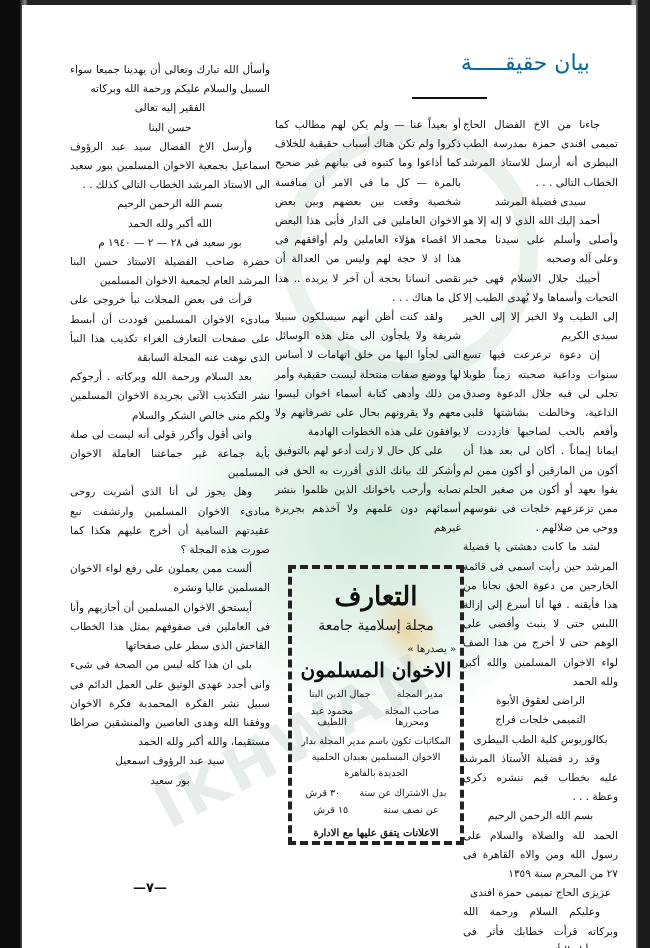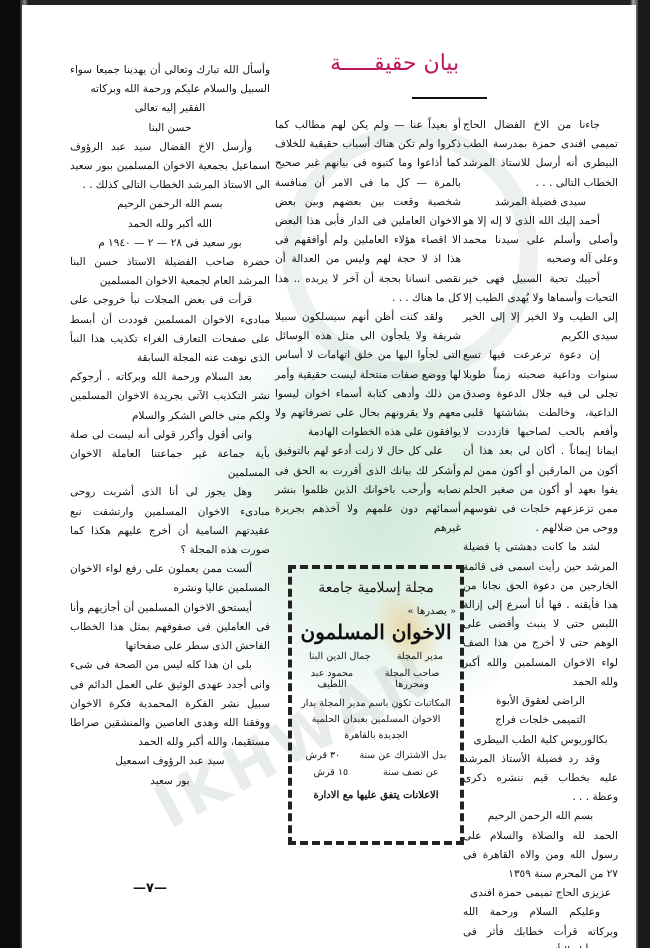--- a/index.html
+++ b/index.html
@@ -56,22 +56,22 @@
     color: rgba(190,200,195,0.35); letter-spacing: 4px; pointer-events: none;
   }
   .col {
     position: absolute; direction: rtl; text-align: justify;
     font-family: "DejaVu Serif", serif; font-size: 10.5px; line-height: 19.2px;
   }
   .col p { margin: 0; }
   .center { text-align: center; }
   .indent { text-indent: 18px; }
   .title {
-    position: absolute; left: 330px; top: 50px; width: 260px; text-align: left;
-    direction: rtl; font-family: "DejaVu Serif", serif; font-size: 22px; color: #be185d;
+    position: absolute; left: 330px; top: 50px; width: 260px; text-align: right;
+    direction: rtl; font-family: "DejaVu Serif", serif; font-size: 22px; color: #0369a1;
   }
   .title-rule {
     position: absolute; left: 412px; top: 97px; width: 75px; height: 2px; background: #111;
   }
   .col-right { left: 463px; top: 115px; width: 155px; }
   .col-mid { left: 275px; top: 115px; width: 186px; }
   .col-left { left: 70px; top: 60px; width: 200px; }
   .ad-box {
     position: absolute; left: 288px; top: 565px; width: 176px; height: 280px;
     border: 4px dashed #222; padding: 4px; box-sizing: border-box;
@@ -104,41 +104,42 @@
   <div class="wm-text">IKHWAN</div>
 </div>
 
 <div class="title">بيان حقيقـــــة</div>
 <div class="title-rule"></div>
 
 <div class="col col-right">
   <p class="indent">جاءنا من الاخ الفضال الحاج تميمى افندى حمزة بمدرسة الطب البيطرى أنه أرسل للاستاذ المرشد الخطاب التالى . . .</p>
   <p class="center">سيدى فضيلة المرشد</p>
   <p class="indent">أحمد إليك الله الذى لا إله إلا هو وأصلى وأسلم على سيدنا محمد وعلى آله وصحبه</p>
-  <p class="indent">أحييك تحية السبيل فهى خير التحيات وأسماها ولا يُهدى الطيب إلا إلى الطيب ولا الخير إلا إلى الخير سيدى الكريم</p>
+  <p class="indent">أحييك جلال الاسلام فهى خير التحيات وأسماها ولا يُهدى الطيب إلا إلى الطيب ولا الخير إلا إلى الخير سيدى الكريم</p>
   <p class="indent">إن دعوة ترعرعت فيها تسع سنوات وداعية صحبته زمناً طويلا تجلى لى فيه جلال الدعوة وصدق الداعية، وخالطت بشاشتها قلبى وأفعم بالحب لصاحبها فازددت لا ايمانا إيماناً . أكان لى بعد هذا أن أكون من المارقين أو أكون ممن لم يفوا بعهد أو أكون من صغير الحلم ممن تزعزعهم خلجات فى نفوسهم ووحى من ضلالهم .</p>
   <p class="indent">لشد ما كانت دهشتى يا فضيلة المرشد حين رأيت اسمى فى قائمة الخارجين من دعوة الحق نجانا من هذا فأيقنه . فها أنا أسرع إلى إزالة اللبس حتى لا ينبث وأقضى على الوهم حتى لا أخرج من هذا الصف لواء الاخوان المسلمين    والله أكبر ولله الحمد</p>
   <p class="sig">الراضى لعقوق الأبوة</p>
   <p class="sig">التميمى خلجات فراج</p>
   <p class="sig">بكالوريوس كلية الطب البيطرى</p>
   <p class="indent">وقد رد فضيلة الأستاذ المرشد عليه بخطاب قيم ننشره ذكرى وعظة . . .</p>
   <p class="center">بسم الله الرحمن الرحيم</p>
   <p>الحمد لله والصلاة والسلام على رسول الله ومن والاه القاهرة فى ٢٧ من المحرم سنة ١٣٥٩</p>
   <p class="center">عزيزى الحاج تميمى حمزة افندى</p>
   <p class="indent">وعليكم السلام ورحمة الله وبركاته قرأت خطابك فأثر فى نفسى أبلغ التأثير .</p>
 
 </div>
 
 <div class="col col-mid">
   <p>أو بعيداً عنا — ولم يكن لهم مطالب كما ذكروا ولم تكن هناك أسباب حقيقية للخلاف كما أذاعوا وما كتبوه فى بيانهم غير صحيح بالمرة — كل ما فى الامر أن منافسة شخصية وقعت بين بعضهم وبين بعض الاخوان العاملين فى الدار فأبى هذا البعض الا اقصاء هؤلاء العاملين ولم أوافقهم فى هذا اذ لا حجة لهم وليس من العدالة أن نقصى انسانا بحجة أن آخر لا يريده .. هذا كل ما هناك . . .</p>
   <p class="indent">ولقد كنت أظن أنهم سيسلكون سبيلا شريفة ولا يلجأون الى مثل هذه الوسائل التى لجأوا اليها من خلق اتهامات لا أساس لها ووضع صفات منتحلة ليست حقيقية وأمر من ذلك وأدهى كتابة أسماء اخوان ليسوا معهم ولا يقرونهم بحال على تصرفاتهم ولا يوافقون على هذه الخطوات الهادمة</p>
   <p class="indent">على كل حال لا زلت أدعو لهم بالتوفيق وأشكر لك بيانك الذى أقررت به الحق فى نصابه وأرحب باخوانك الذين ظلموا بنشر أسمائهم دون علمهم ولا آخذهم بجريرة غيرهم</p>
 </div>
 
 <div class="ad-box">
+  <div class="ad-title">التعارف</div>
   <div class="ad-sub">مجلة إسلامية جامعة</div>
   <div class="ad-pub">« يصدرها »</div>
   <div class="ad-org">الاخوان المسلمون</div>
   <div class="ad-row">
     <span>مدير المجلة</span>
     <span>جمال الدين البنا</span>
   </div>
   <div class="ad-row">
     <span>صاحب المجلة ومحررها</span>
     <span>محمود عبد اللطيف</span>

